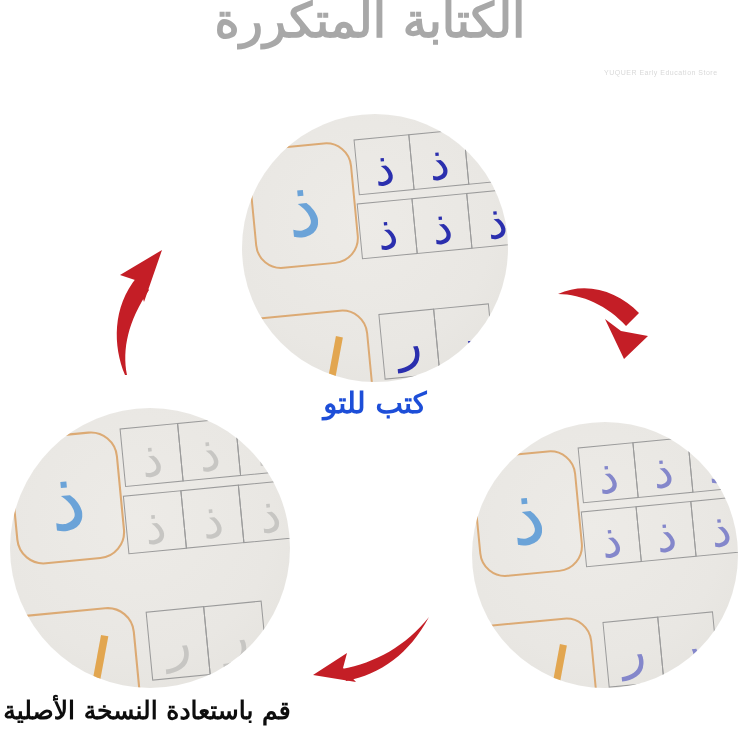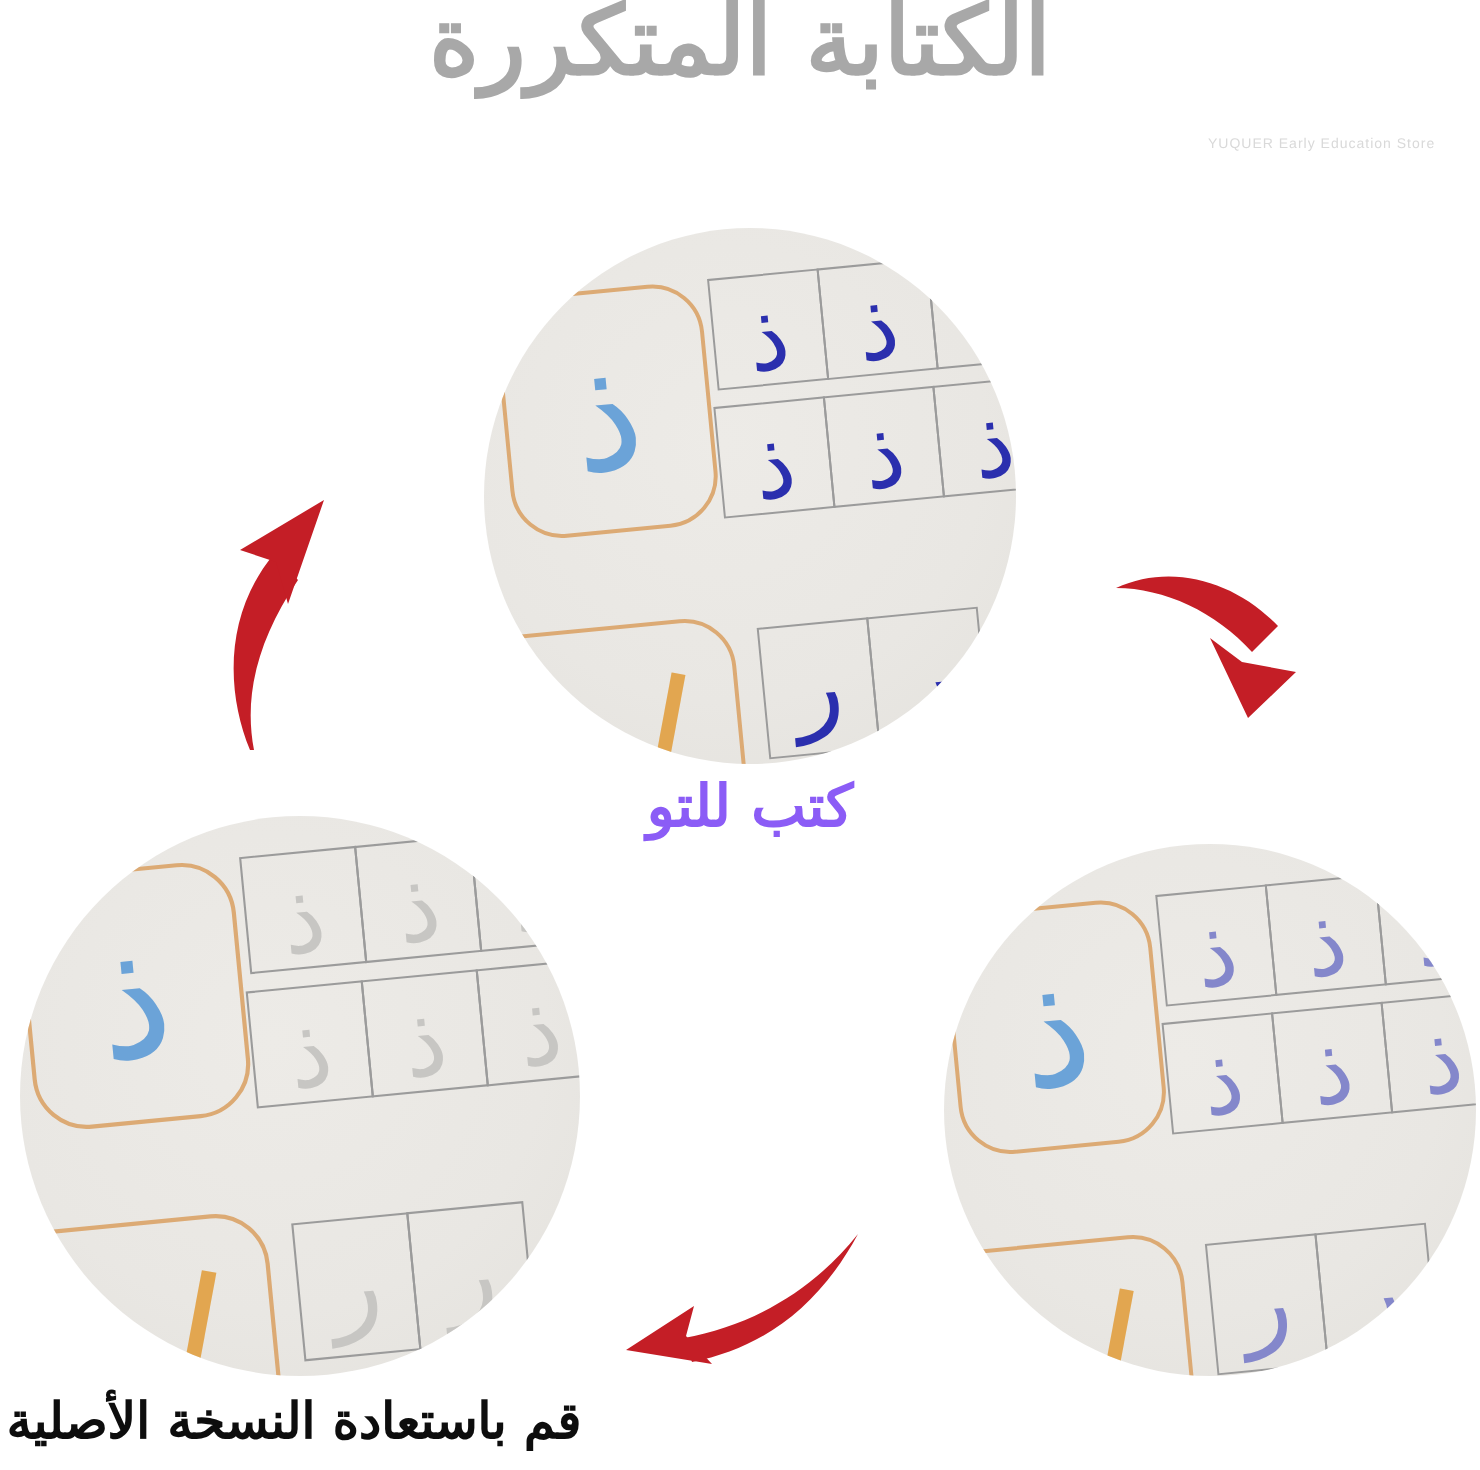--- a/index.html
+++ b/index.html
@@ -181,21 +181,21 @@
         <div class="cell">
             <span dir="rtl" lang="ar">ر</span>
           </div>
         <div class="cell">
             <span dir="rtl" lang="ar">ر</span>
           </div>
       </div>
     </div>
   </div>
 
-  <div class="caption cap-top" dir="rtl" lang="ar" style="color: #8b5cf6;">كتب للتو</div>
+  <div class="caption cap-top" dir="rtl" lang="ar" style="color: #1d4ed8;">كتب للتو</div>
   <div class="caption cap-bl" dir="rtl" lang="ar" style="color: rgb(13, 13, 13);">قم باستعادة النسخة الأصلية</div>
 
   <span class="arrow a-left" style="color: rgb(196, 30, 38);">
     <svg width="64" height="130" viewBox="0 0 64 130" aria-hidden="true">
       <path d="M15,128 C3,99 2,60 27,30 L39,43 C18,74 12,102 17,128 Z" fill="currentColor"></path>
       <path d="M52,3 L10,28 L28,34 L34,55 Z" fill="currentColor"></path>
     </svg>
   </span>
 
   <span class="arrow a-tr" style="color: rgb(196, 30, 38);">

